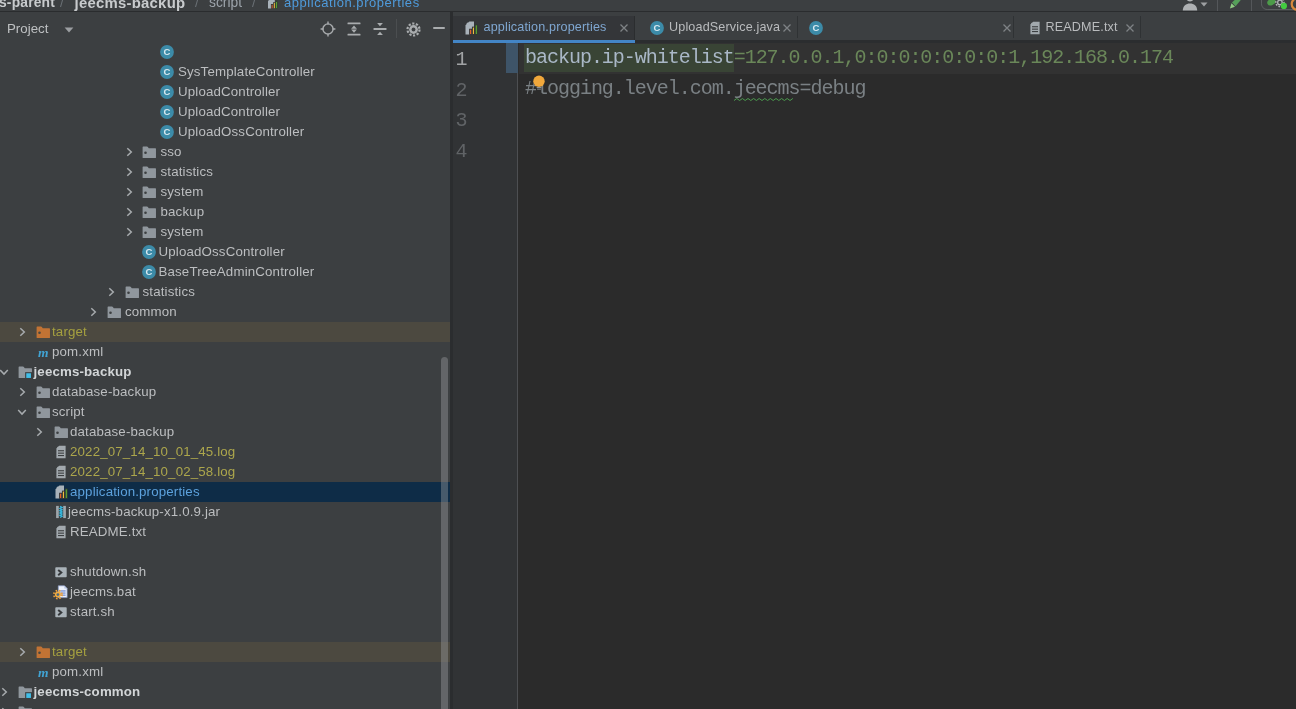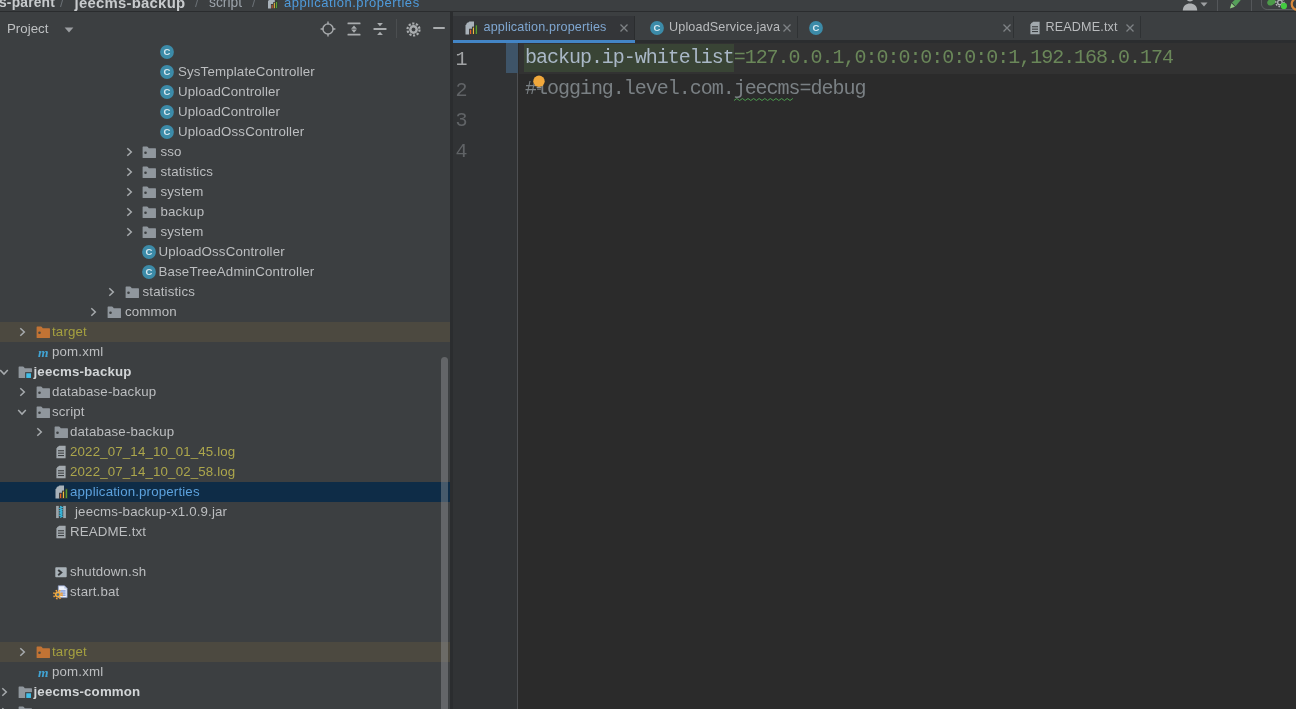--- a/index.html
+++ b/index.html
@@ -365,21 +365,21 @@
           <span class="rt selt" style="left:70.0px">application.properties</span>
         </div>
 <div class="trow" style="top:460px">
           <span class="abs" style="left:52.5px;top:2px">
             <svg class="ic" viewBox="0 0 16 16">
               <rect x="3.1" y="1.9" width="2.7" height="12.2" fill="#9FA6AB"></rect>
               <rect x="10.2" y="1.9" width="2.7" height="12.2" fill="#9FA6AB"></rect>
               <path d="M7 2.4 L9 3.5 L7 4.6 L9 5.7 L7 6.8 L9 7.9 L7 9 L9 10.1 L7 11.2 L9 12.3 L7 13.4" stroke="#35B9E0" fill="none" stroke-width="1.4"></path>
             </svg>
           </span>
-          <span class="rt" style="left:75px">jeecms-backup-x1.0.9.jar</span>
+          <span class="rt" style="left:68px">jeecms-backup-x1.0.9.jar</span>
         </div>
 <div class="trow" style="top:480px">
           <span class="abs" style="left:52.5px;top:2px">
             <svg class="ic" viewBox="0 0 16 16">
               <path d="M6.2 1.8 H12.6 V14.2 H3.4 V4.6 Z" fill="#A2A9AE"></path>
               <path d="M5.3 2.1 V4.4 H3.6 Z" fill="#A2A9AE"></path>
               <rect x="5" y="6.2" width="6" height="1.1" fill="#3C3F41"></rect>
               <rect x="5" y="8.6" width="6" height="1.1" fill="#3C3F41"></rect>
               <rect x="5" y="11" width="6" height="1.1" fill="#3C3F41"></rect>
             </svg>
@@ -401,21 +401,30 @@
               <path d="M5.3 1.8 h6.2 l2.6 2.6 v9.2 h-8.8 z" fill="#EDF2FB" stroke="#8B9CC8" stroke-width="0.7"></path>
               <path d="M11.4 1.9 v2.6 h2.6 z" fill="#AFBEDF"></path>
               <rect x="7.2" y="6.4" width="5.4" height="1.1" fill="#5F7FD0"></rect>
               <rect x="7.2" y="8.5" width="5.4" height="1.1" fill="#5F7FD0"></rect>
               <rect x="7.2" y="10.6" width="5.4" height="1.1" fill="#5F7FD0"></rect>
               <circle cx="4.9" cy="10.6" r="4.1" stroke="#EFA13C" stroke-width="1.7" stroke-dasharray="1.6 1.7" fill="none"></circle>
               <circle cx="4.9" cy="10.6" r="3" fill="#F2AC40"></circle>
               <circle cx="4.9" cy="10.6" r="1.4" fill="#4A6880"></circle>
             </svg>
           </span>
-          <span class="rt" style="left:70.0px">start.bat</span>
+          <span class="rt" style="left:70.0px">jeecms.bat</span>
+        </div>
+<div class="trow" style="top:560px">
+          <span class="abs" style="left:52.5px;top:2px">
+            <svg class="ic" viewBox="0 0 16 16">
+              <rect x="2.3" y="3.3" width="11.4" height="10" rx="0.8" fill="#A9B2B8"></rect>
+              <path d="M5.2 6 l3.1 2.6 -3.1 2.6" stroke="#36393C" stroke-width="2" fill="none"></path>
+            </svg>
+          </span>
+          <span class="rt" style="left:70.0px">start.sh</span>
         </div>
 <div class="trow olr" style="top:600px">
           <span class="abs" style="left:14.0px;top:2px">
             <svg class="ic" viewBox="0 0 16 16">
               <path d="M6.3 4.2 L10.3 8 L6.3 11.8" stroke="#A7ABAE" stroke-width="1.5" fill="none"></path>
             </svg>
           </span>
           <span class="abs" style="left:34.5px;top:2px">
             <svg class="ic" viewBox="0 0 16 16">
               <path d="M1.6 13.5 V3.2 a.6.6 0 0 1 .6-.6 h3.9 a.9.9 0 0 1 .72.36 l.95 1.26 h6.6 a.6.6 0 0 1 .6.6 v8.68 a.6.6 0 0 1-.6.6 H2.2 a.6.6 0 0 1-.6-.6 Z" fill="#C17334"></path>

